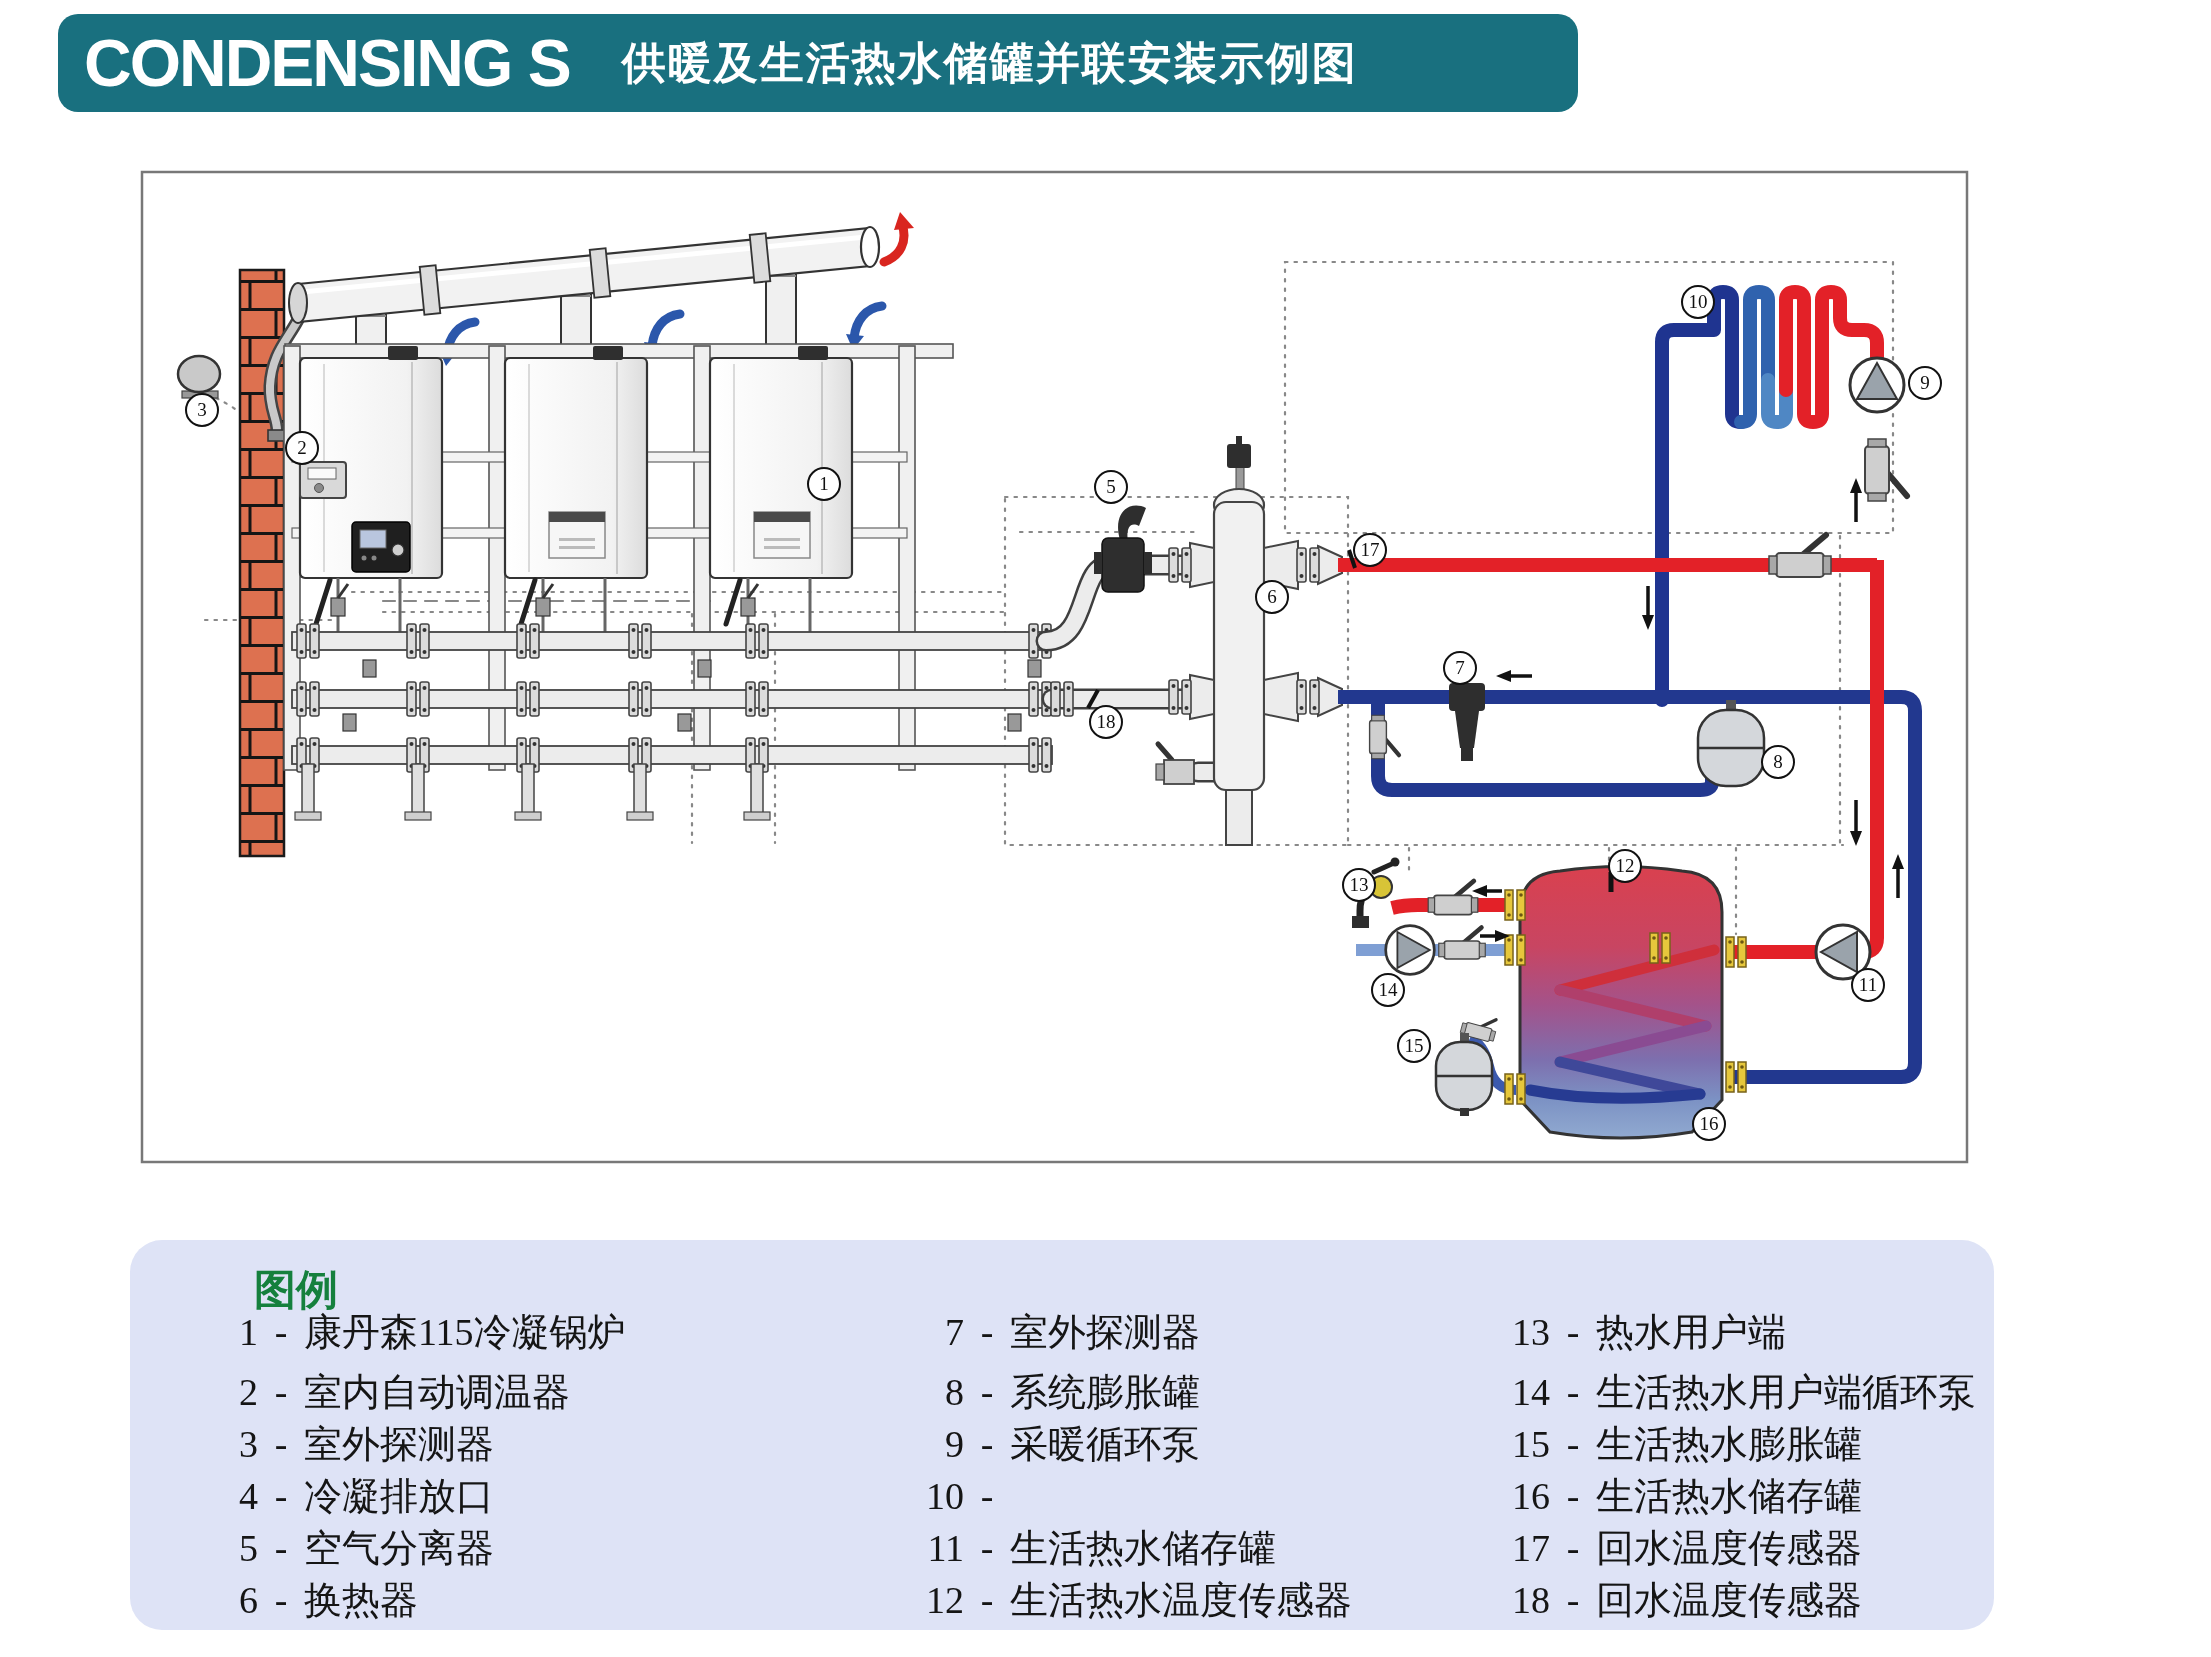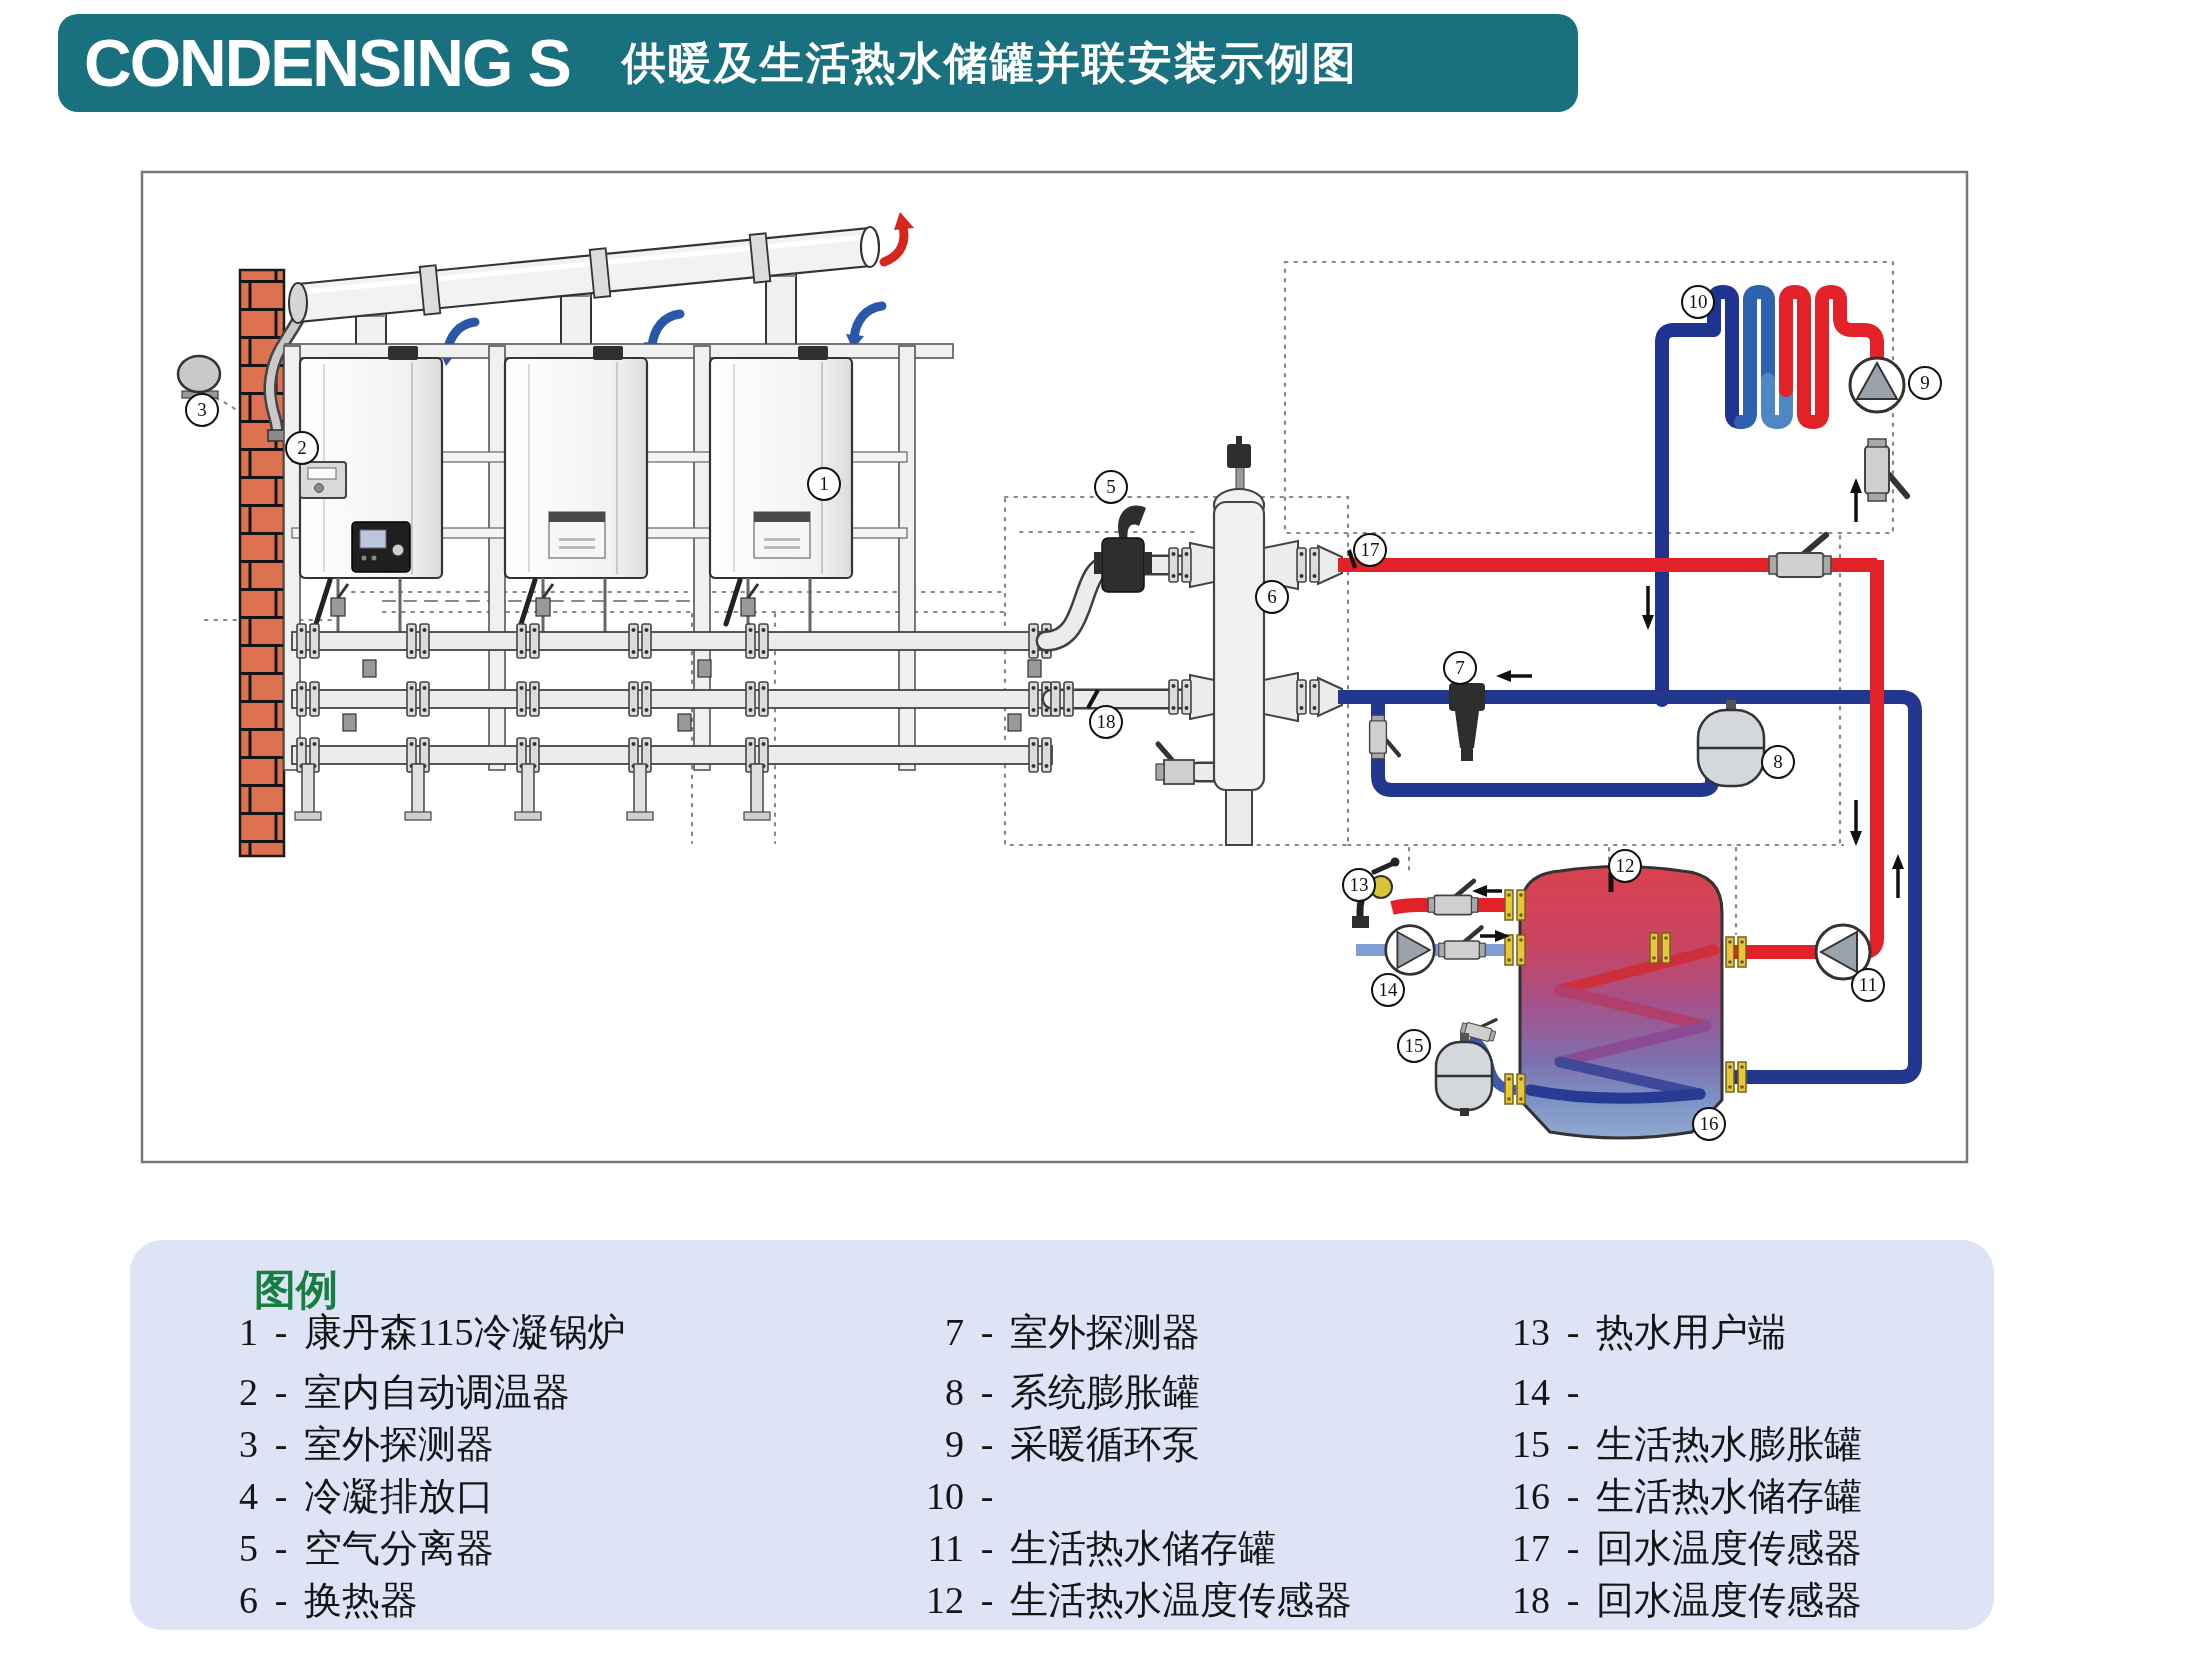--- a/index.html
+++ b/index.html
@@ -531,20 +531,21 @@
       </div>
     <div class="lcol" id="lcol2">
         <div class="li">
           <span class="num">13</span>
           <span class="dash">-</span>
           <span class="txt">热水用户端</span>
         </div>
         <div class="li">
           <span class="num">14</span>
           <span class="dash">-</span>
+          <span class="txt">生活热水用户端循环泵</span>
         </div>
         <div class="li">
           <span class="num">15</span>
           <span class="dash">-</span>
           <span class="txt">生活热水膨胀罐</span>
         </div>
         <div class="li">
           <span class="num">16</span>
           <span class="dash">-</span>
           <span class="txt">生活热水储存罐</span>

